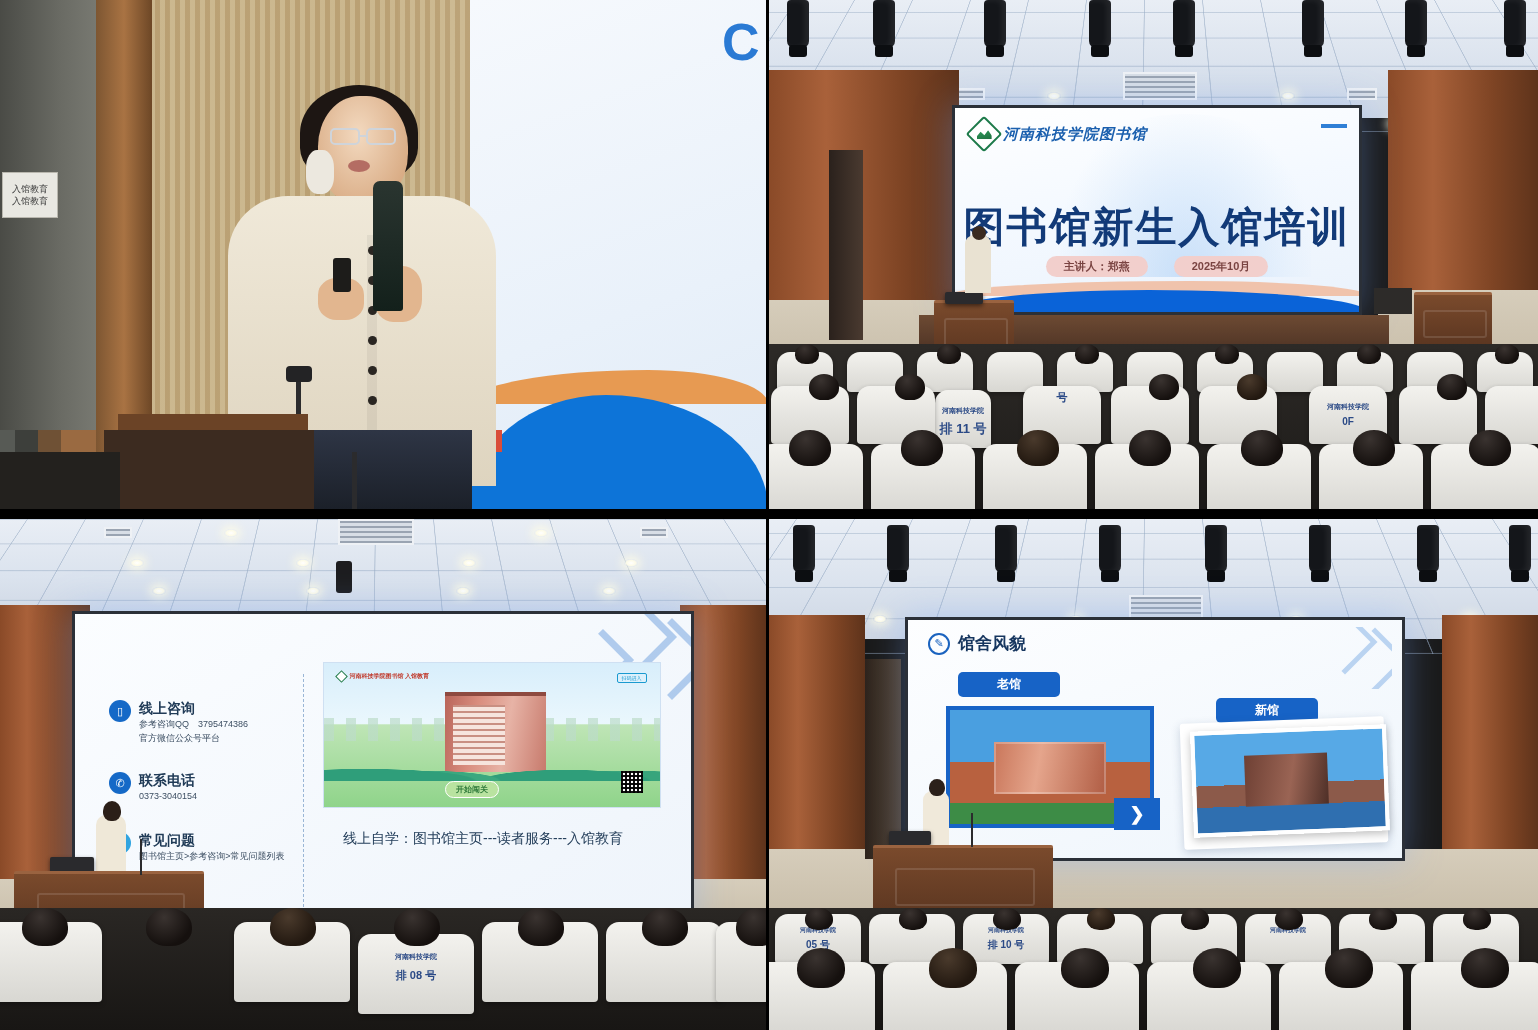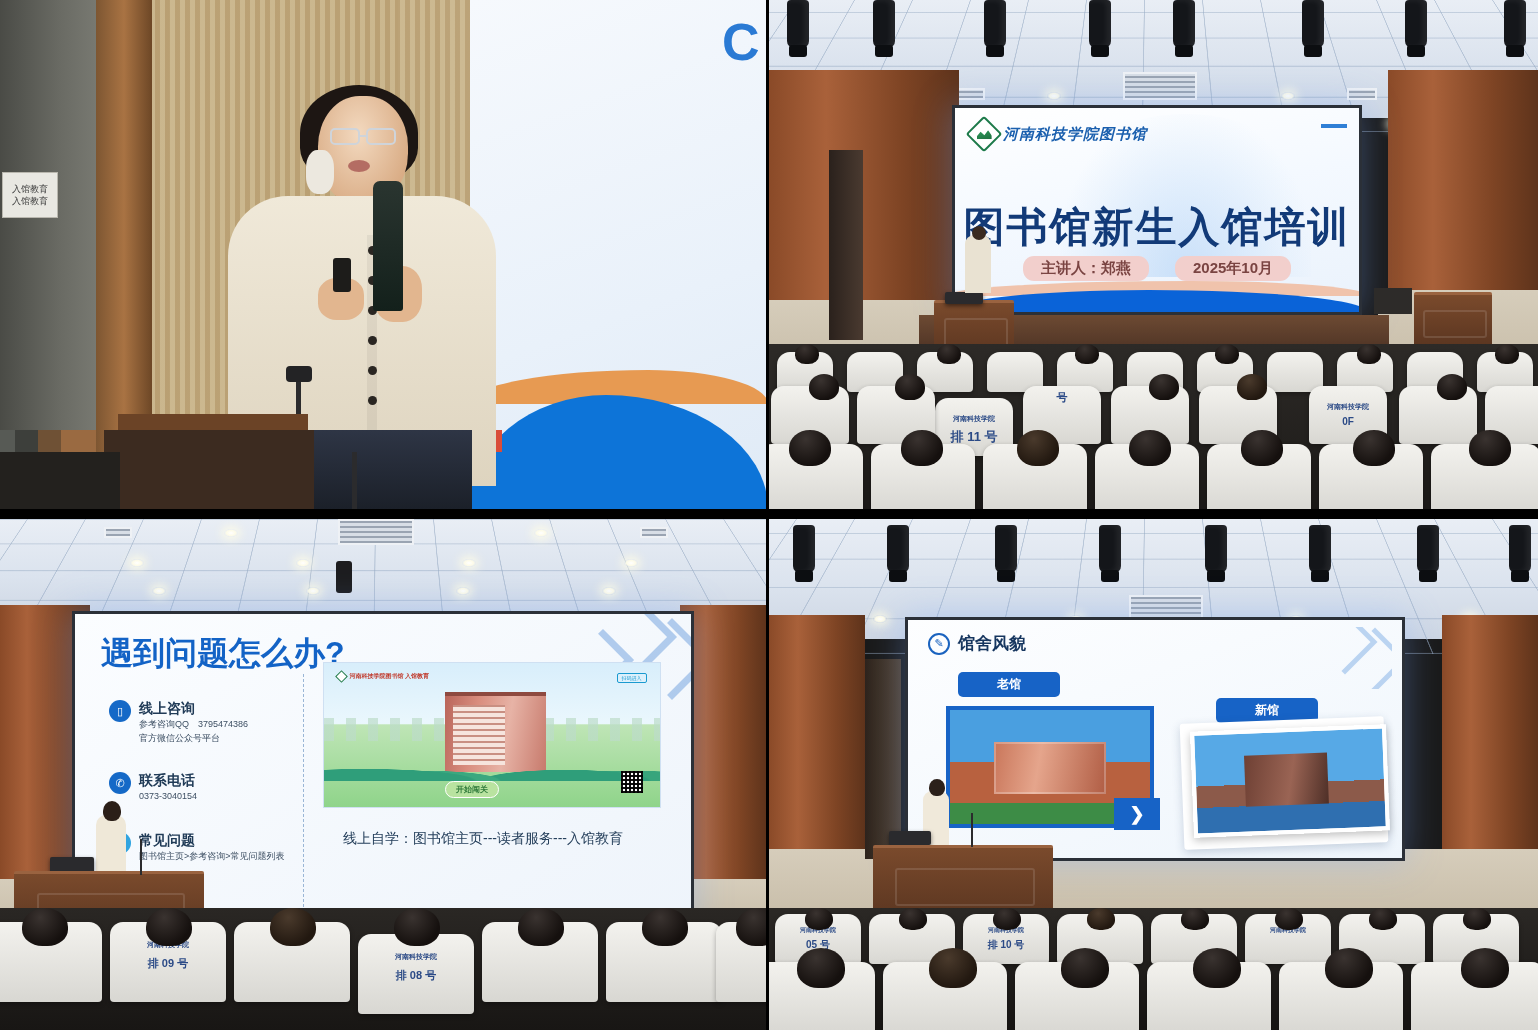--- a/index.html
+++ b/index.html
@@ -99,21 +99,21 @@
     position:absolute; width:100%; text-align:center;
     font-size: 44px; font-weight: 800; color:#1668c4; letter-spacing:2px;
   }
   .slide-maintitle {
     position:absolute; width:100%; text-align:center;
     font-size: 41px; font-weight: 800; color:#123a78; letter-spacing:2px;
   }
   .badge-row { position:absolute; width:100%; display:flex; justify-content:center; gap:26px; }
   .badge {
     background:#f2cfcc; color:#7a4442; border-radius:11px;
-    padding: 3px 18px; font-size: 15px; font-weight:700; white-space:nowrap;
+    padding: 3px 18px; font-size: 11px; font-weight:700; white-space:nowrap;
   }
   .wave-wrap { position:absolute; left:0; right:0; bottom:0; height:36%; }
   .wave { position:absolute; left:-2%; width:104%; }
   .wave-peach { bottom: 22%; height: 20%;
     background:#f0c3ac; border-radius: 58% 42% 0 0 / 100% 100% 0 0; }
   .wave-blue { bottom:0; height: 30%;
     background:#0a63d8; border-radius: 48% 52% 0 0 / 100% 100% 0 0; }
   .corner-dash { position:absolute; right:3%; top:8%; width:26px; height:4px; background:#2f7fd6; }
 
   
@@ -397,21 +397,21 @@
       <div class="chair" style="left:568px;top:8px;width:56px;height:40px"></div>
       <div class="chair" style="left:638px;top:8px;width:56px;height:40px"></div>
       <div class="chair" style="left:708px;top:8px;width:56px;height:40px"></div>
       <div class="head" style="left:26px;top:0;width:24px;height:20px"></div>
       <div class="head" style="left:168px;top:0;width:24px;height:20px"></div>
       <div class="head" style="left:306px;top:0;width:24px;height:20px"></div>
       <div class="head" style="left:446px;top:0;width:24px;height:20px"></div>
       <div class="head" style="left:588px;top:0;width:24px;height:20px"></div>
       <div class="head" style="left:726px;top:0;width:24px;height:20px"></div>
 
-      <div class="chair" style="left:166px;top:54px;width:78px;height:58px">
+      <div class="chair" style="left:166px;top:46px;width:56px;height:58px">
         <span class="lbl1" style="top:16px;font-size:7px">河南科技学院</span>
         <span class="lbl2" style="top:30px;font-size:13px">排 11 号</span>
       </div>
       <div class="chair" style="left:254px;top:42px;width:78px;height:58px">
         <span class="lbl1" style="top:4px;font-size:11px">号</span>
       </div>
       <div class="chair" style="left:540px;top:42px;width:78px;height:58px">
         <span class="lbl1" style="top:16px;font-size:7px">河南科技学院</span>
         <span class="lbl2" style="top:30px;font-size:10px">0F</span>
       </div>
@@ -468,21 +468,20 @@
     <div class="wall-beige" style="left:0;top:360px;width:766px;height:64px"></div>
 
     <div class="screen" style="left:72px;top:92px;width:622px;height:322px">
       <div class="screen-inner">
         <div class="slide-faq">
           <div class="chev-deco">
             <span style="right:-10px;top:16px;width:58px;height:58px"></span>
             <span style="right:26px;top:-6px;width:58px;height:58px"></span>
             <span style="right:66px;top:24px;width:44px;height:44px"></span>
           </div>
-          <div class="faq-h1" style="left:26px;top:18px;font-size:32px">遇到问题怎么办?</div>
 
           <div class="dot-line" style="left:228px;top:60px;height:248px"></div>
 
           <div class="faq-item" style="left:34px;top:86px;width:190px">
             <span class="faq-ico">▯</span>
             <span class="faq-tx">
               <h4>线上咨询</h4>
               <p>参考咨询QQ　3795474386</p>
               <p>官方微信公众号平台</p>
             </span>
@@ -526,24 +525,20 @@
 
     <div style="position:absolute;left:96px;top:296px;width:30px;height:72px;background:#efe8d8;border-radius:10px 10px 0 0;"></div>
     <div style="position:absolute;left:103px;top:282px;width:18px;height:20px;border-radius:50% 50% 44% 44%;background:#2b1f18;"></div>
     <div class="laptop" style="left:50px;top:338px;width:44px;height:16px"></div>
     <div class="podium" style="left:14px;top:352px;width:190px;height:70px"></div>
     <div class="mic-stand" style="left:140px;top:320px;height:36px"></div>
     <div class="stage-floor" style="left:0;top:416px;width:766px;height:42px"></div>
 
     <div class="audience" style="height:122px;background:linear-gradient(180deg,#2a2724,#181614)">
       <div class="chair" style="left:-14px;top:14px;width:116px;height:80px"></div>
-      <div class="chair" style="left:110px;top:14px;width:116px;height:80px">
-        <span class="lbl1" style="top:18px;font-size:7px">河南科技学院</span>
-        <span class="lbl2" style="top:34px;font-size:11px">排 09 号</span>
-      </div>
       <div class="chair" style="left:234px;top:14px;width:116px;height:80px"></div>
       <div class="chair" style="left:358px;top:26px;width:116px;height:80px">
         <span class="lbl1" style="top:18px;font-size:7px">河南科技学院</span>
         <span class="lbl2" style="top:34px;font-size:11px">排 08 号</span>
       </div>
       <div class="chair" style="left:482px;top:14px;width:116px;height:80px"></div>
       <div class="chair" style="left:606px;top:14px;width:116px;height:80px"></div>
       <div class="chair" style="left:716px;top:14px;width:70px;height:80px"></div>
       <div class="head" style="left:22px;top:0;width:46px;height:38px"></div>
       <div class="head" style="left:146px;top:0;width:46px;height:38px"></div>

